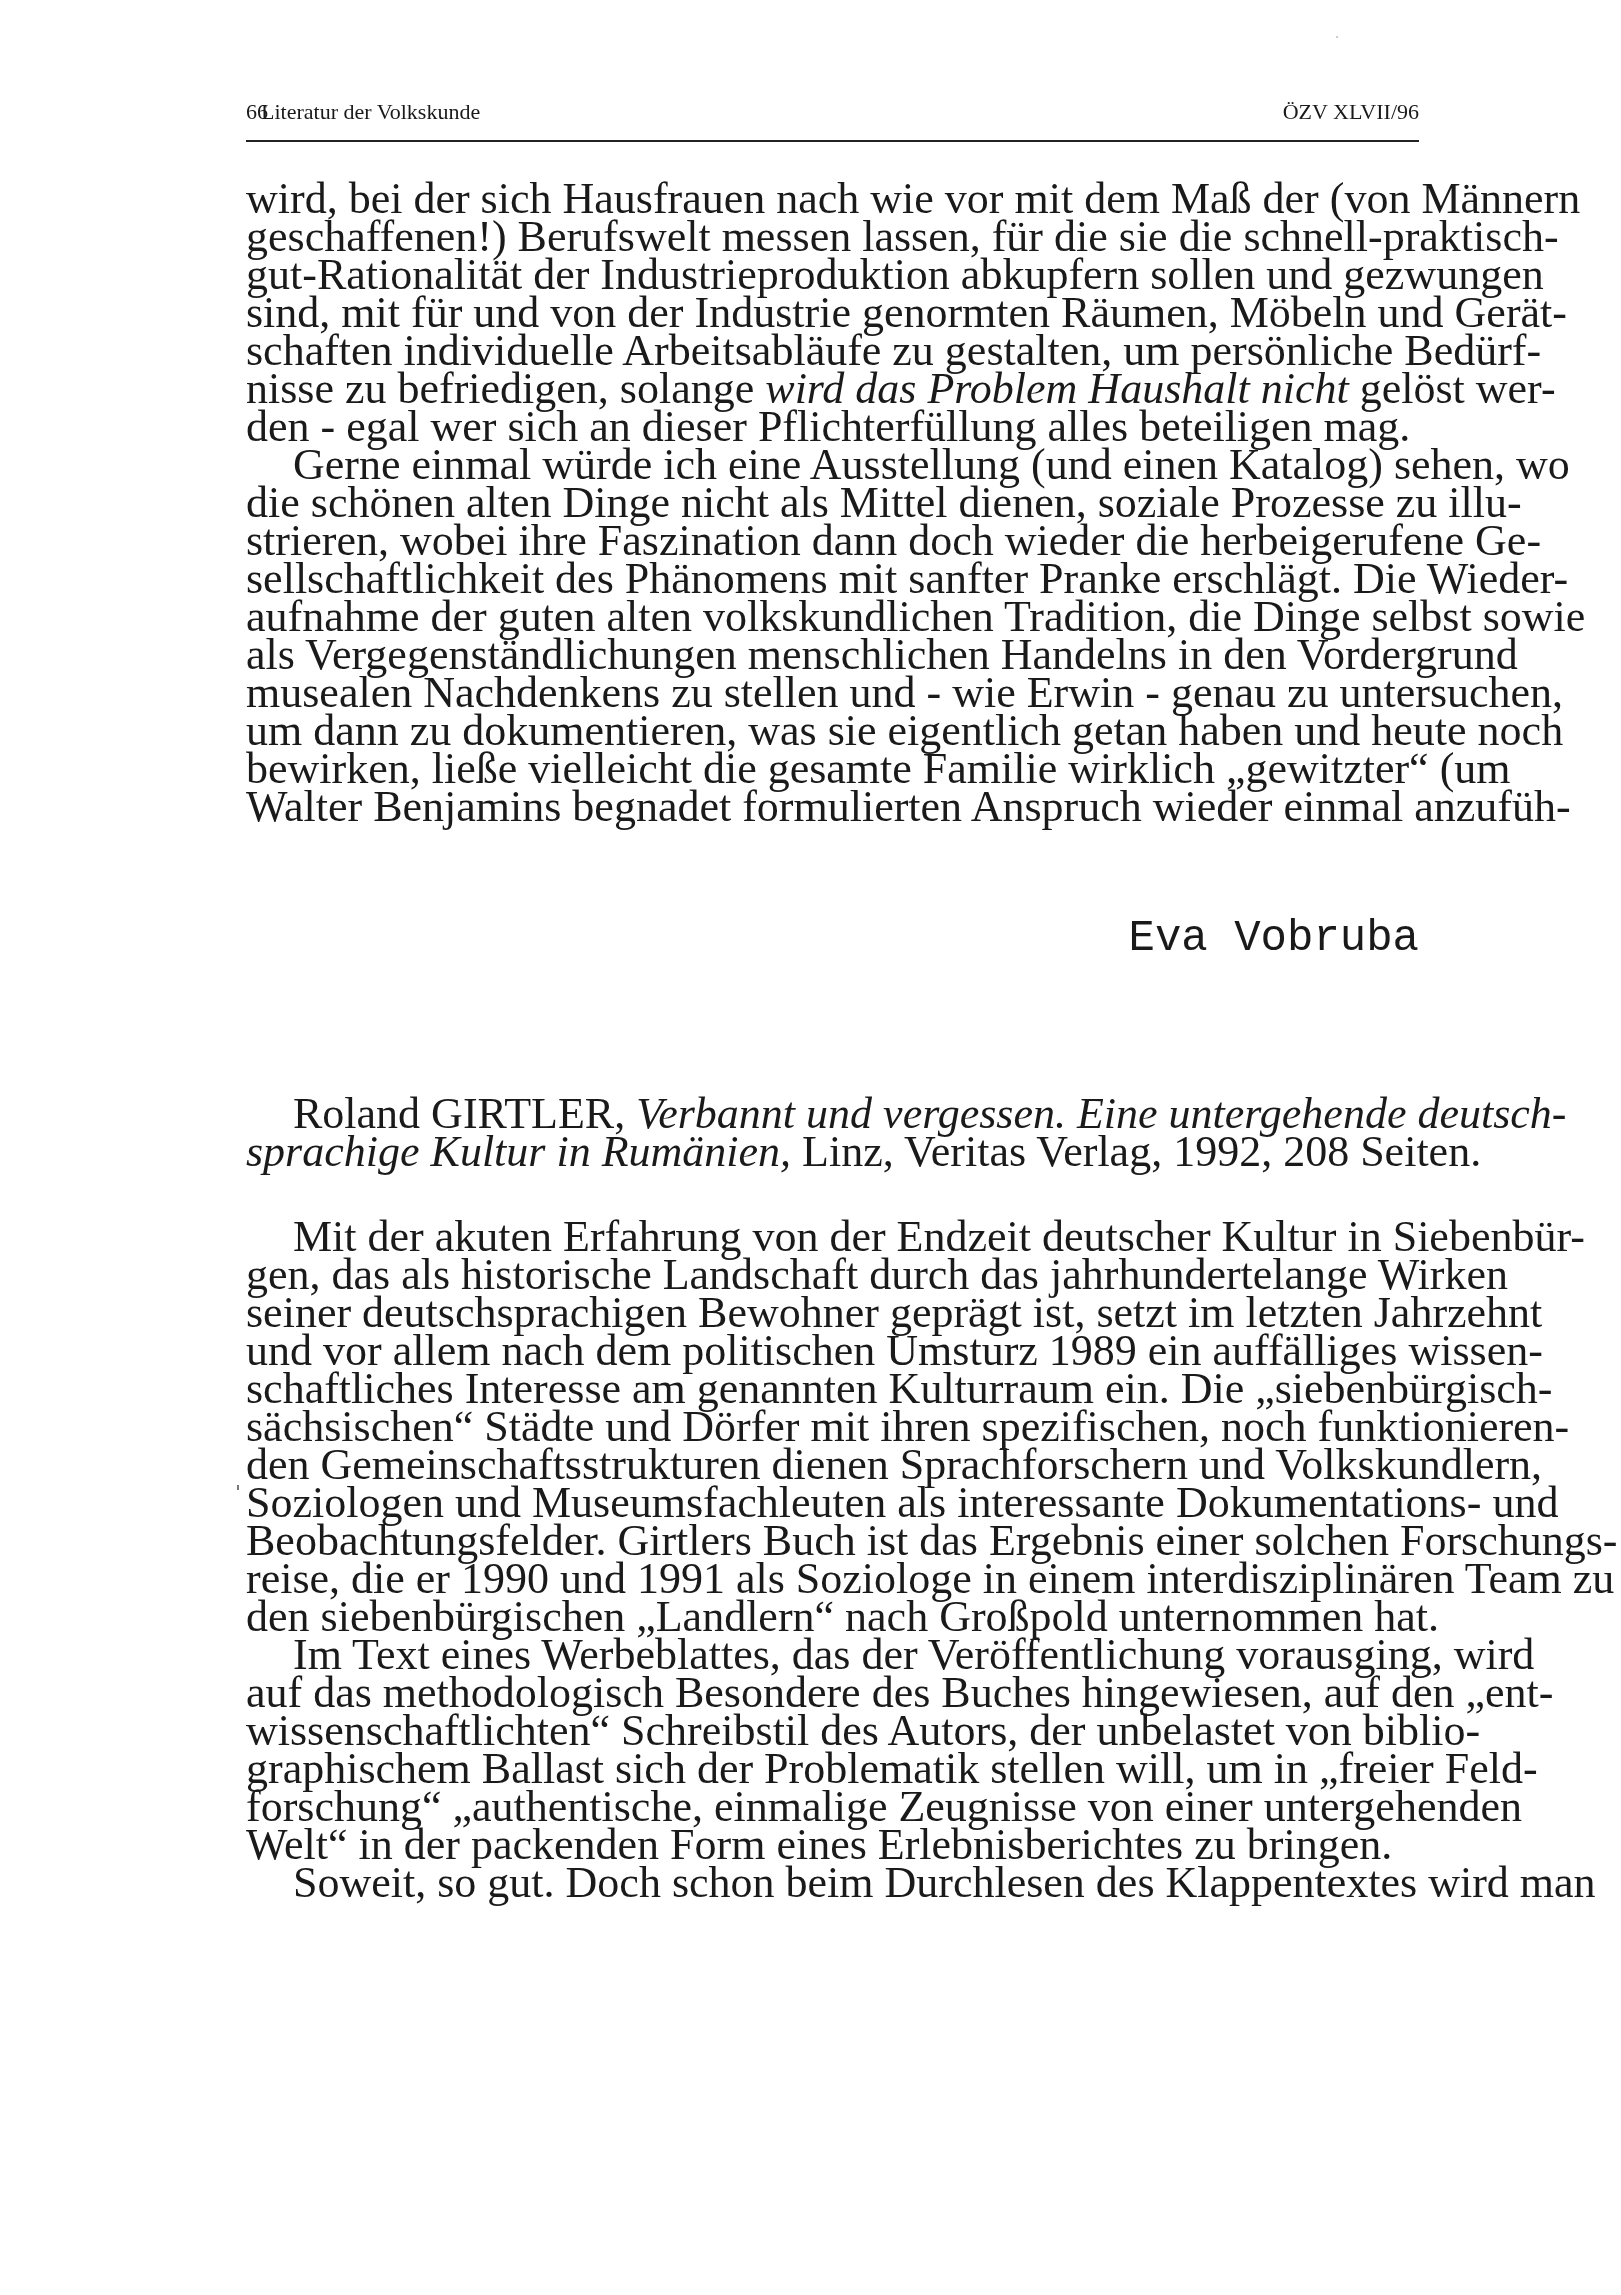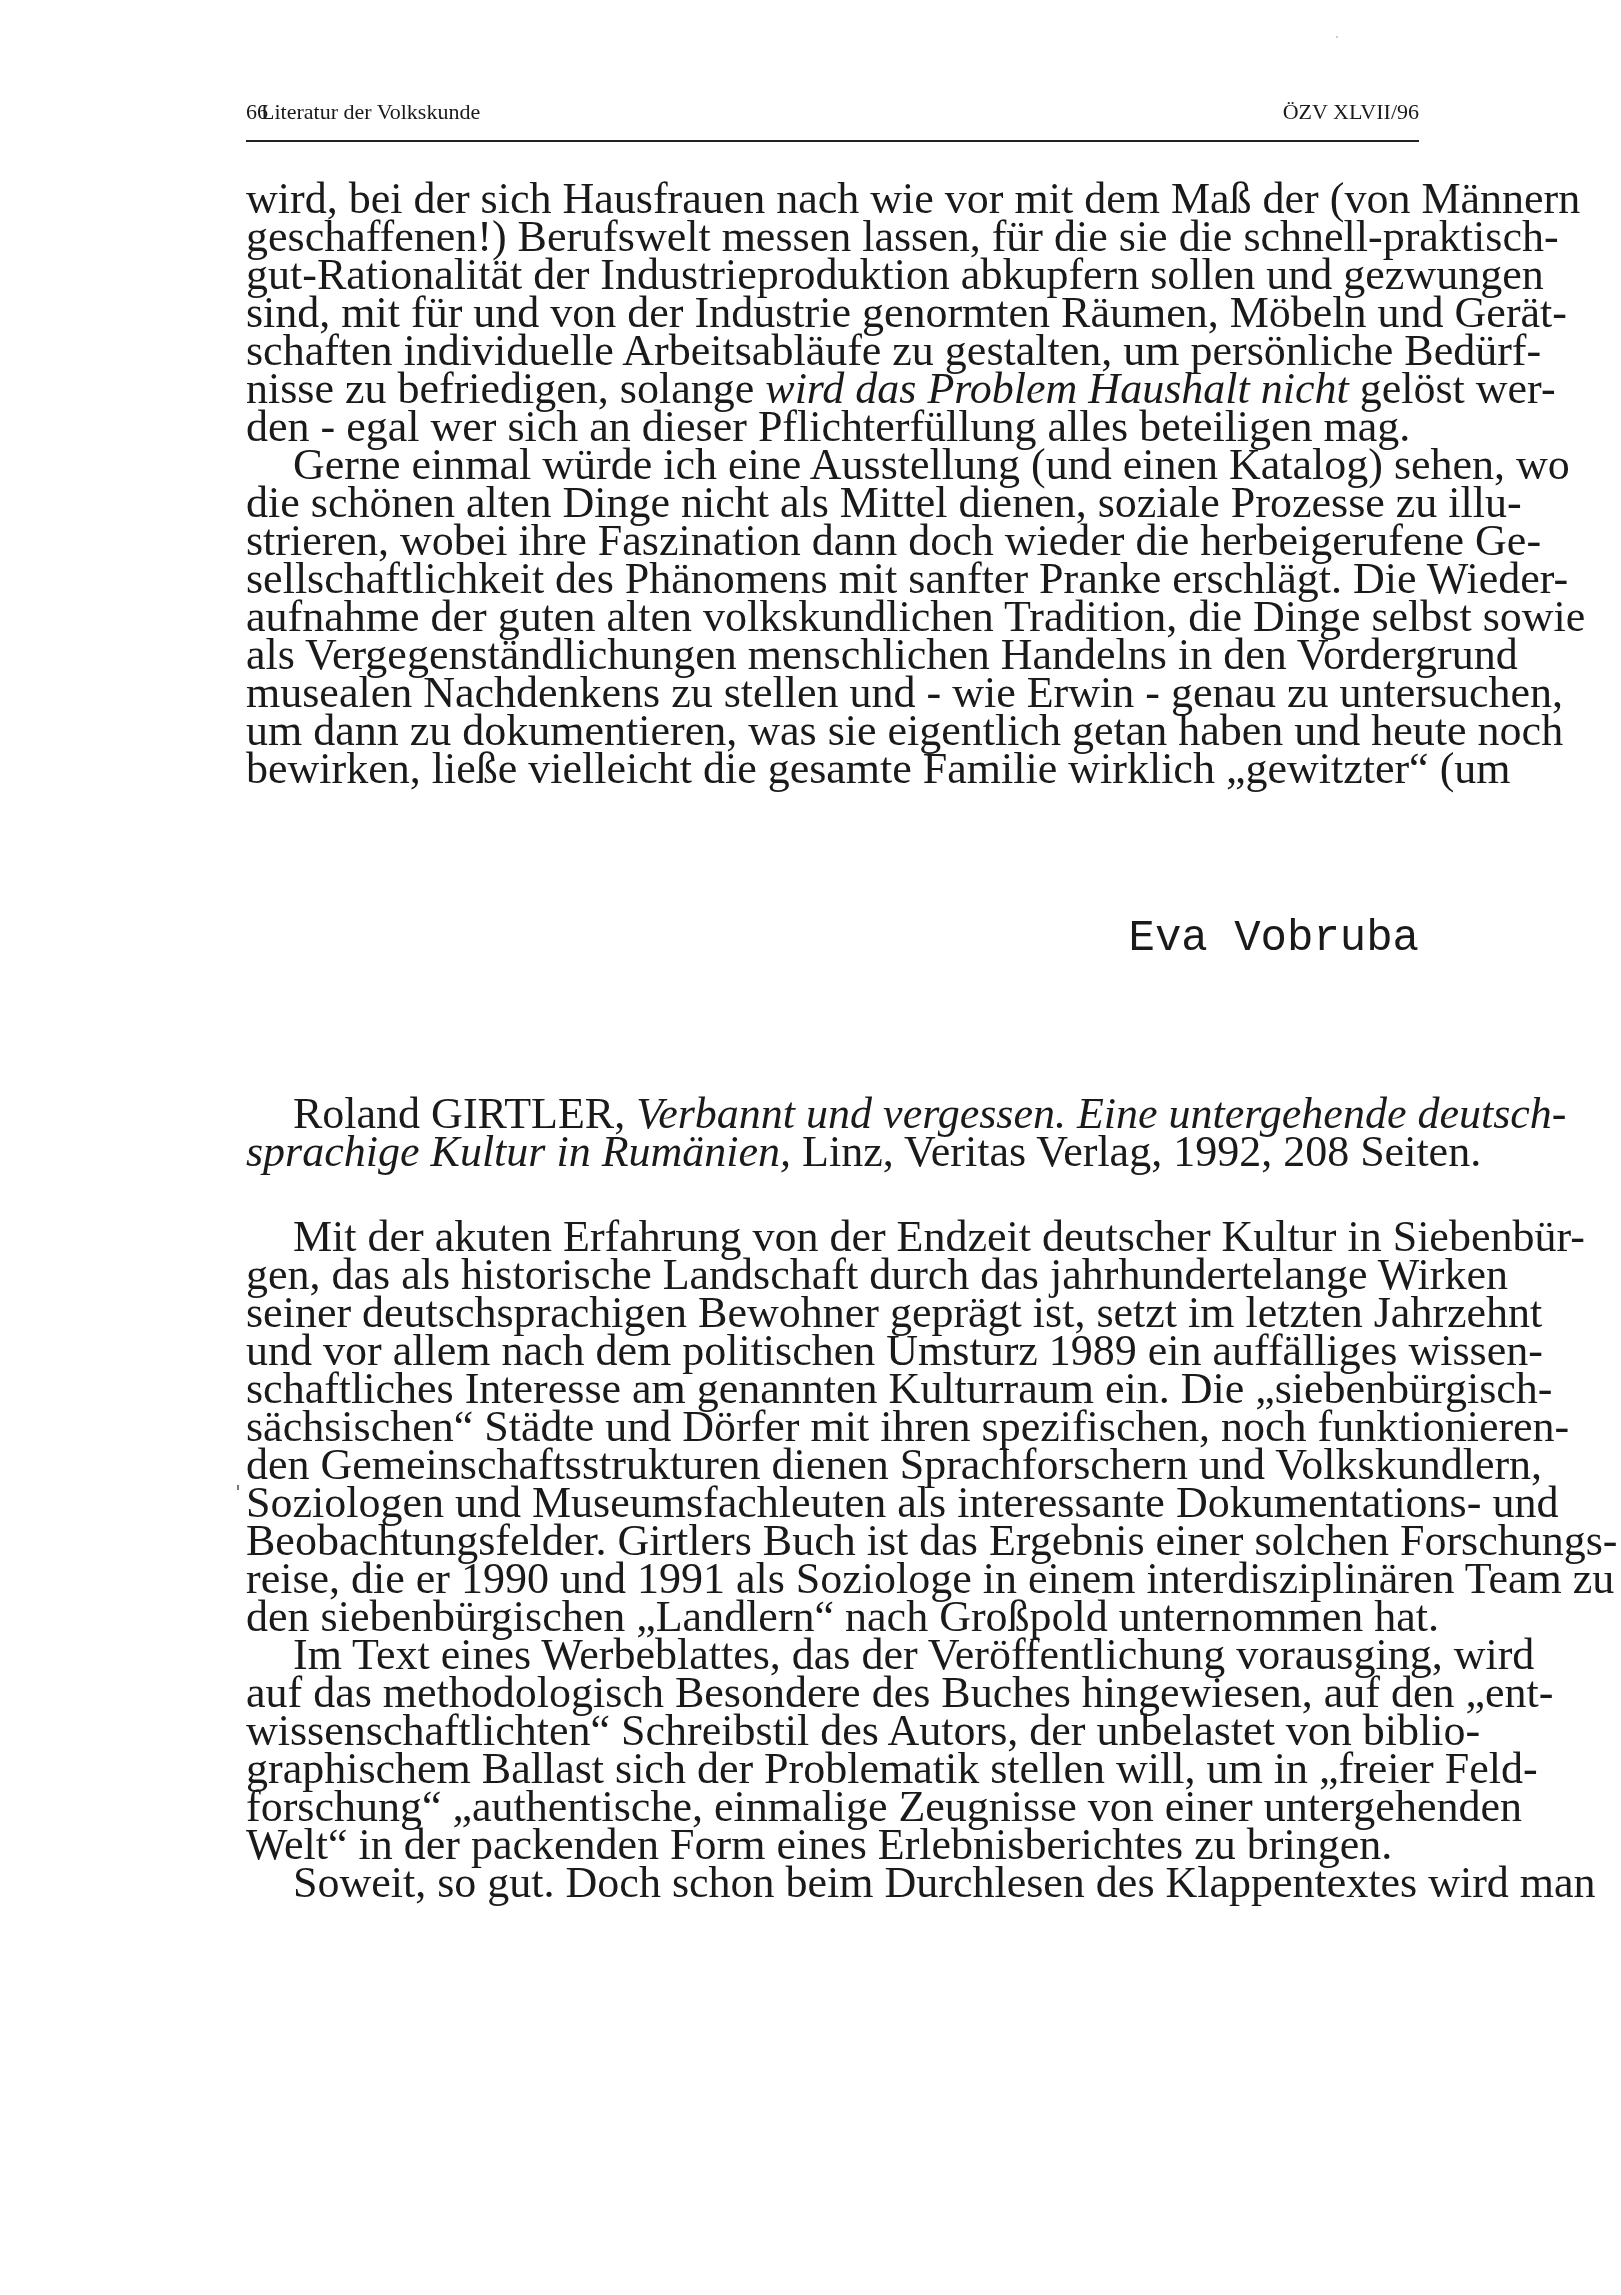--- a/index.html
+++ b/index.html
@@ -60,20 +60,21 @@
     <span class="line last">den - egal wer sich an dieser Pflichterfüllung alles beteiligen mag.</span>
     <span class="line indent">Gerne einmal würde ich eine Ausstellung (und einen Katalog) sehen, wo</span>
     <span class="line">die schönen alten Dinge nicht als Mittel dienen, soziale Prozesse zu illu-</span>
     <span class="line">strieren, wobei ihre Faszination dann doch wieder die herbeigerufene Ge-</span>
     <span class="line">sellschaftlichkeit des Phänomens mit sanfter Pranke erschlägt. Die Wieder-</span>
     <span class="line">aufnahme der guten alten volkskundlichen Tradition, die Dinge selbst sowie</span>
     <span class="line">als Vergegenständlichungen menschlichen Handelns in den Vordergrund</span>
     <span class="line">musealen Nachdenkens zu stellen und - wie Erwin - genau zu untersuchen,</span>
     <span class="line">um dann zu dokumentieren, was sie eigentlich getan haben und heute noch</span>
     <span class="line">bewirken, ließe vielleicht die gesamte Familie wirklich „gewitzter“ (um</span>
+    <span class="line">Walter Benjamins begnadet formulierten Anspruch wieder einmal anzufüh-</span>
   </div>
 
   <div class="block" id="signature">
     <span class="line right">Eva Vobruba</span>
   </div>
 
   <div class="block" id="heading2">
     <span class="line indent"><span>Roland GIRTLER,</span> <em>Verbannt und vergessen. Eine untergehende deutsch-</em></span>
     <span class="line last"><em>sprachige Kultur in Rumänien,</em> <span>Linz, Veritas Verlag, 1992, 208 Seiten.</span></span>
   </div>

